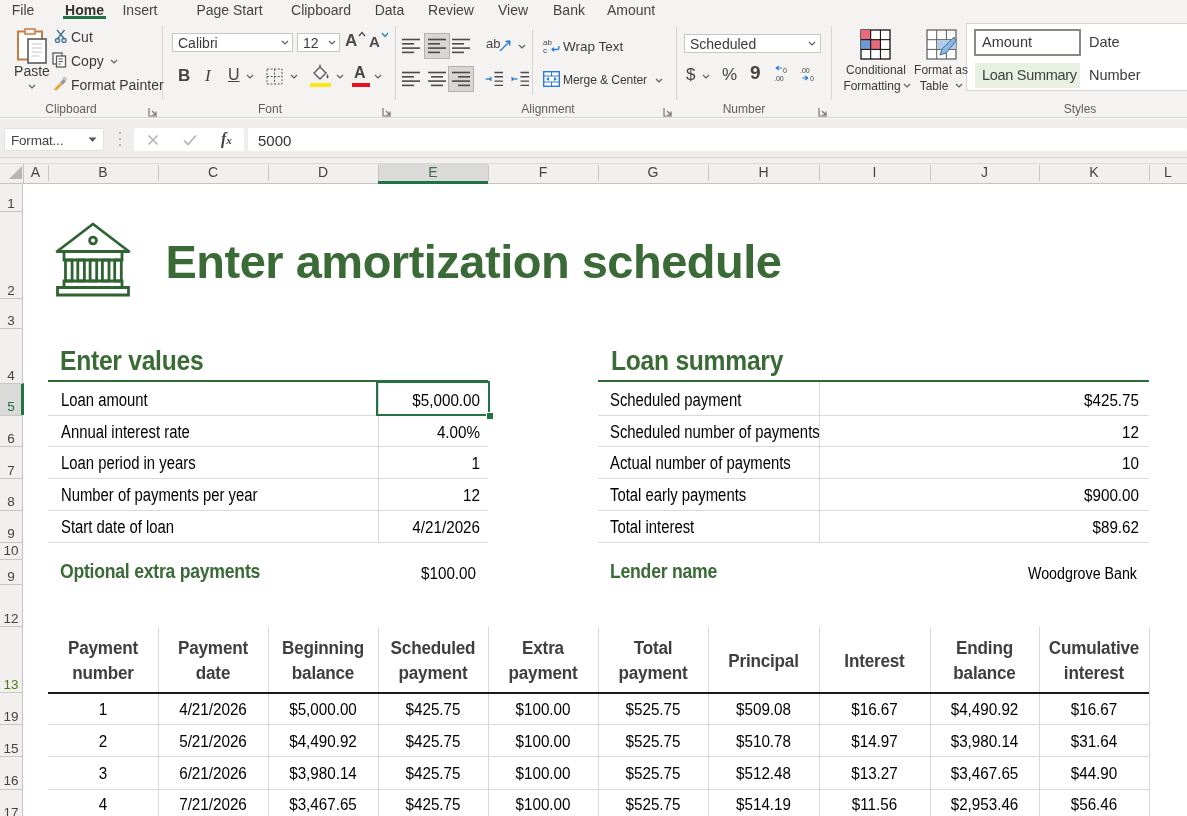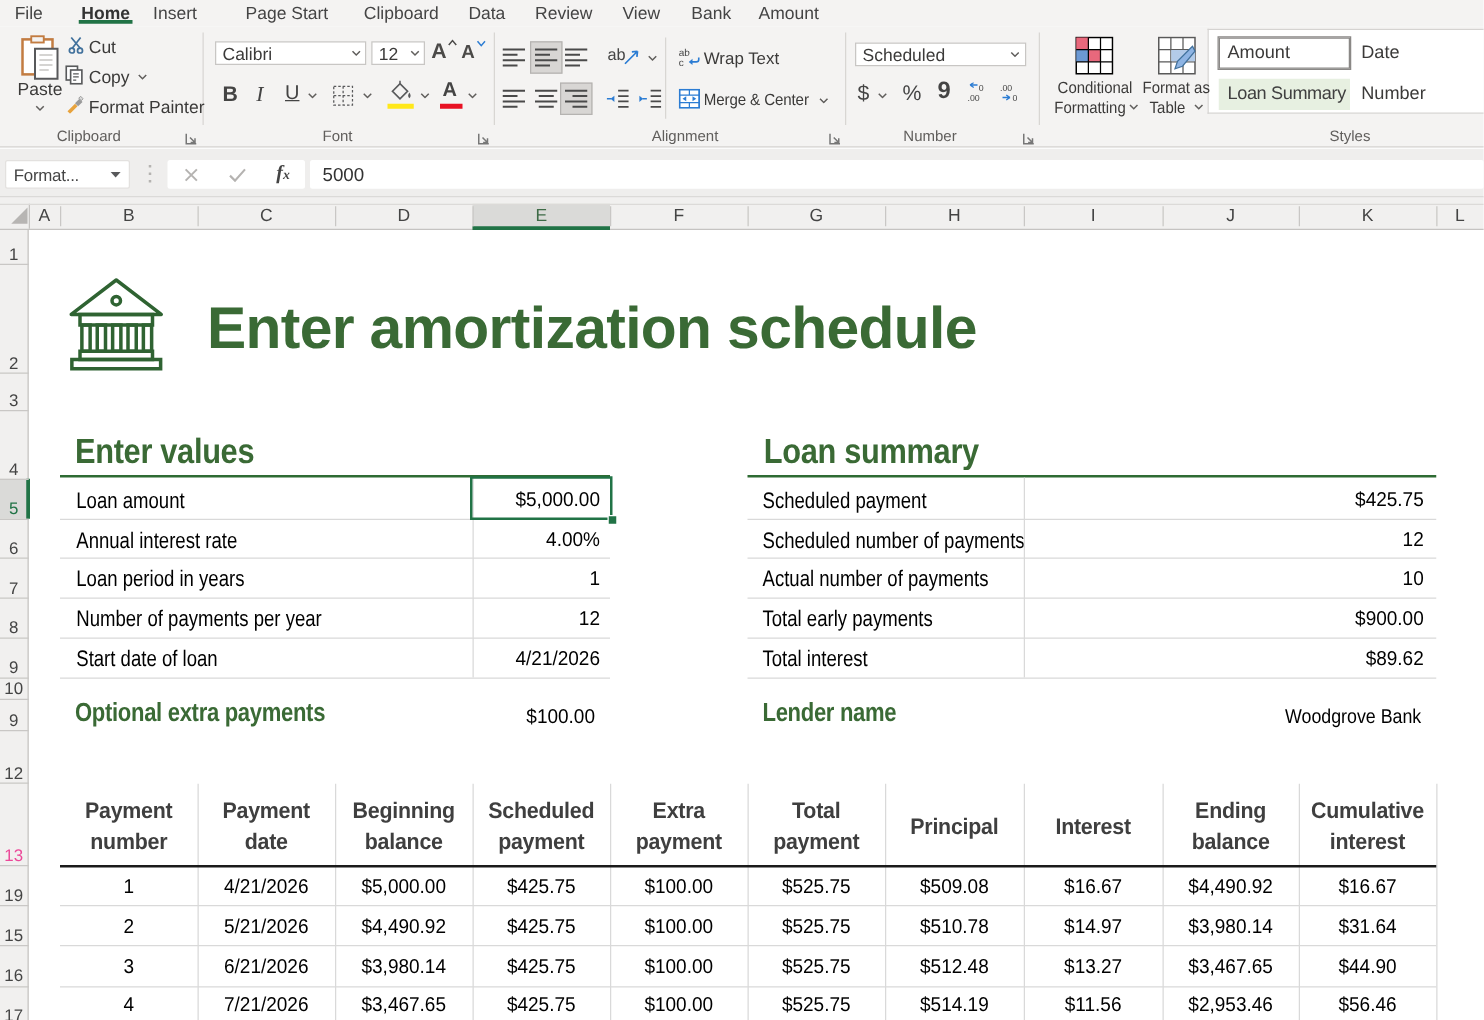--- a/index.html
+++ b/index.html
@@ -324,21 +324,21 @@
 <div class="rn" style="left:0;top:494.4px;color:#444">8</div>
 <div class="a" style="left:0;top:509.9px;width:23px;height:1px;background:#c9c7c5"></div>
 <div class="rn" style="left:0;top:526.2px;color:#444">9</div>
 <div class="a" style="left:0;top:541.7px;width:23px;height:1px;background:#c9c7c5"></div>
 <div class="rn" style="left:0;top:543.1px;color:#444">10</div>
 <div class="a" style="left:0;top:558.6px;width:23px;height:1px;background:#c9c7c5"></div>
 <div class="rn" style="left:0;top:568.5px;color:#444">9</div>
 <div class="a" style="left:0;top:584.0px;width:23px;height:1px;background:#c9c7c5"></div>
 <div class="rn" style="left:0;top:610.9px;color:#444">12</div>
 <div class="a" style="left:0;top:626.4px;width:23px;height:1px;background:#c9c7c5"></div>
-<div class="rn" style="left:0;top:676.7px;color:#ec4899">13</div>
+<div class="rn" style="left:0;top:676.7px;color:#4d7c0f">13</div>
 <div class="a" style="left:0;top:692.2px;width:23px;height:1px;background:#c9c7c5"></div>
 <div class="rn" style="left:0;top:708.8px;color:#444">19</div>
 <div class="a" style="left:0;top:724.3px;width:23px;height:1px;background:#c9c7c5"></div>
 <div class="rn" style="left:0;top:740.9px;color:#444">15</div>
 <div class="a" style="left:0;top:756.4px;width:23px;height:1px;background:#c9c7c5"></div>
 <div class="rn" style="left:0;top:773.1px;color:#444">16</div>
 <div class="a" style="left:0;top:788.6px;width:23px;height:1px;background:#c9c7c5"></div>
 <div class="rn" style="left:0;top:805.2px;color:#444">17</div>
 <svg class="a" style="left:53px;top:221px" width="80" height="76" viewBox="0 0 80 76">
 <g fill="none" stroke="#2f6332" stroke-width="2.8">

